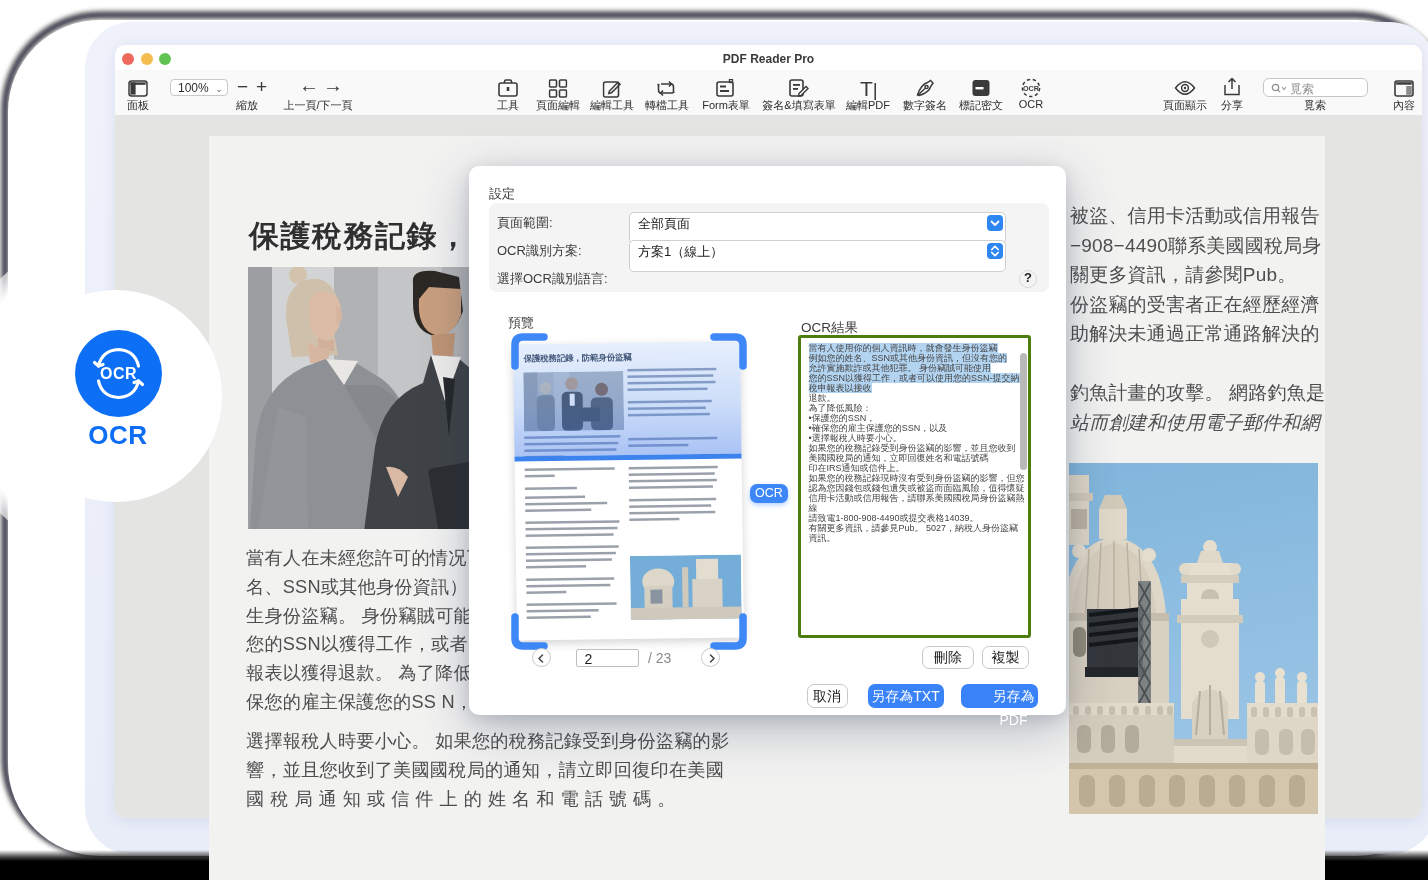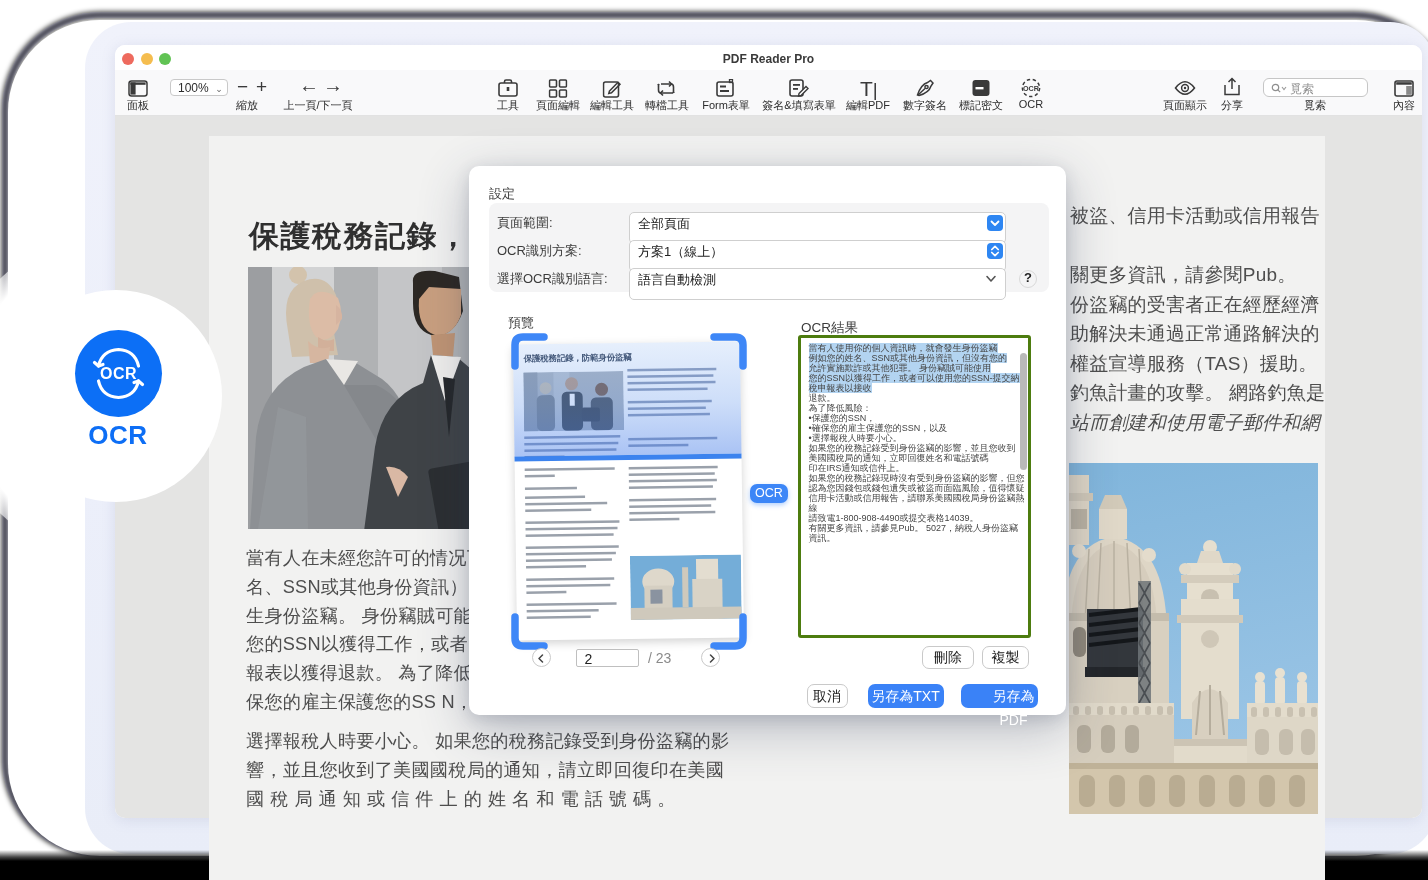--- a/index.html
+++ b/index.html
@@ -337,24 +337,24 @@
     <div class="doctext" style="left:37px;top:409px;">當有人在未經您許可的情况下使用您的個人資訊（姓</div>
     <div class="doctext" style="left:37px;top:437.8px;">名、SSN或其他身份資訊）</div>
     <div class="doctext" style="left:37px;top:466.6px;">生身份盜竊。 身份竊賊可能使用您的</div>
     <div class="doctext" style="left:37px;top:495.4px;">您的SSN以獲得工作，或者</div>
     <div class="doctext" style="left:37px;top:524.2px;">報表以獲得退款。 為了降低風險</div>
     <div class="doctext" style="left:37px;top:553px;">保您的雇主保護您的SS N，</div>
     <div class="doctext" style="left:37px;top:592.1px;">選擇報稅人時要小心。 如果您的稅務記錄受到身份盜竊的影</div>
     <div class="doctext" style="left:37px;top:620.9px;">響，並且您收到了美國國稅局的通知，請立即回復印在美國</div>
     <div class="doctext" style="left:37px;top:649.6px;letter-spacing:6px;">國稅局通知或信件上的姓名和電話號碼。</div>
     <div class="doctext" style="left:861px;top:67px;font-size:19px;">被盜、信用卡活動或信用報告</div>
+    <div class="doctext" style="left:861px;top:96.5px;font-size:19px;">−908−4490聯系美國國稅局身</div>
     <div class="doctext" style="left:861px;top:126px;font-size:19px;">關更多資訊，請參閱Pub。</div>
     <div class="doctext" style="left:861px;top:185px;font-size:19px;">助解決未通過正常通路解決的</div>
     <div class="doctext" style="left:861px;top:155.5px;font-size:19px;">份盜竊的受害者正在經歷經濟</div>
-    <div class="doctext" style="left:861px;top:214.5px;font-size:19px;">權益宣導服務（TAS）援助。</div>
     <div class="doctext" style="left:861px;top:244px;font-size:19px;">釣魚計畫的攻擊。 網路釣魚是</div>
     <div class="doctext" style="left:861px;top:273.5px;font-size:19px;font-style:italic;">站而創建和使用電子郵件和網</div>
   </div>
 
   <div class="abs" id="dialog">
     <div class="d13" style="left:20px;top:19px;">設定</div>
     <div class="abs" id="dpanel"></div>
     <div class="d13" style="left:28px;top:48px;">頁面範圍:</div>
     <div class="d13" style="left:28px;top:76px;">OCR識別方案:</div>
     <div class="d13" style="left:28px;top:104px;">選擇OCR識別語言:</div>
@@ -362,26 +362,20 @@
       <div class="drowtext">全部頁面</div>
       <div class="bluebtn"><svg width="16" height="16" viewBox="0 0 16 16">
             <path d="M4.5 6.5 L8 10 L11.5 6.5" fill="none" stroke="#fff" stroke-width="1.8" stroke-linecap="round" stroke-linejoin="round"></path>
           </svg></div>
     </div>
     <div class="drow" style="top:74px;">
       <div class="drowtext">方案1（線上）</div>
       <div class="bluebtn"><svg width="16" height="16" viewBox="0 0 16 16">
             <path d="M4.8 6.5 L8 3.3 L11.2 6.5 M4.8 9.5 L8 12.7 L11.2 9.5" fill="none" stroke="#fff" stroke-width="1.7" stroke-linecap="round" stroke-linejoin="round"></path>
           </svg></div>
-    </div>
-    <div class="drow" style="top:102px;">
-      <div class="drowtext">語言自動檢測</div>
-      <svg class="abs" style="right:8px;top:5px;" width="12" height="10" viewBox="0 0 12 10">
-          <path d="M2 2.5 L6 7 L10 2.5" fill="none" stroke="#555" stroke-width="1.6" stroke-linecap="round" stroke-linejoin="round"></path>
-        </svg>
     </div>
     <div class="abs" style="left:550px;top:104px;width:18px;height:18px;border:1px solid #d9d9d9;border-radius:50%;font-size:13px;font-weight:bold;color:#222;text-align:center;line-height:14px;">?</div>
 
     <div class="d13" style="left:39px;top:148px;">預覽</div>
     <div class="d13" style="left:332px;top:152.5px;font-size:13.5px;">OCR結果</div>
 
     <div class="abs" id="thumb">
       <div class="abs" style="left:10.5px;top:9px;font-size:8.5px;font-weight:bold;color:#26344c;white-space:nowrap;letter-spacing:-0.2px;">保護稅務記錄，防範身份盜竊</div>
       <svg class="abs" style="left:9.5px;top:28px;" width="100" height="59" viewBox="0 0 100 59">
         <rect width="100" height="59" fill="#a4adb8"></rect>

